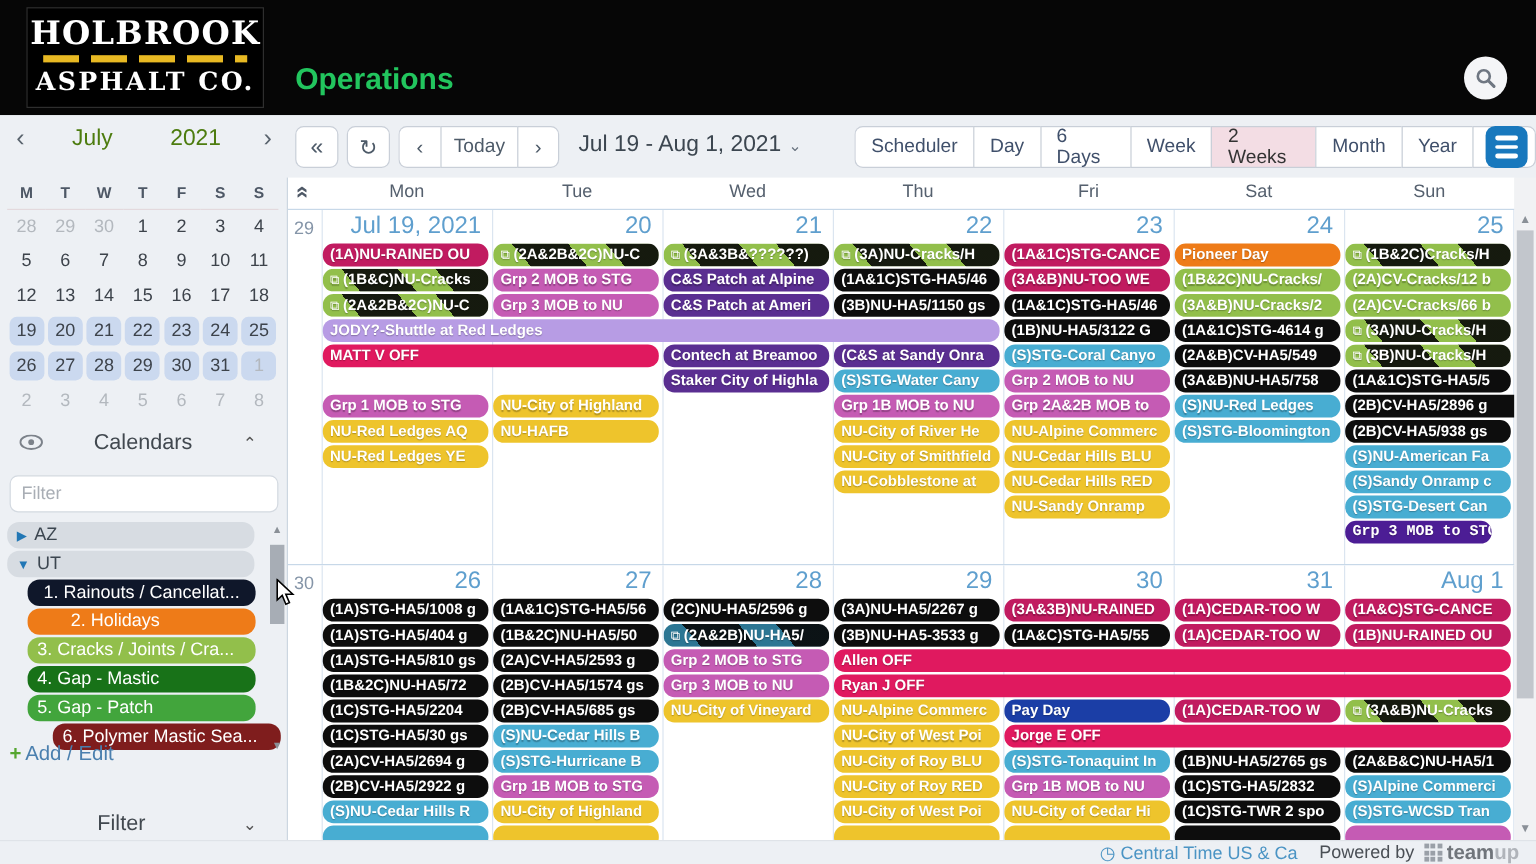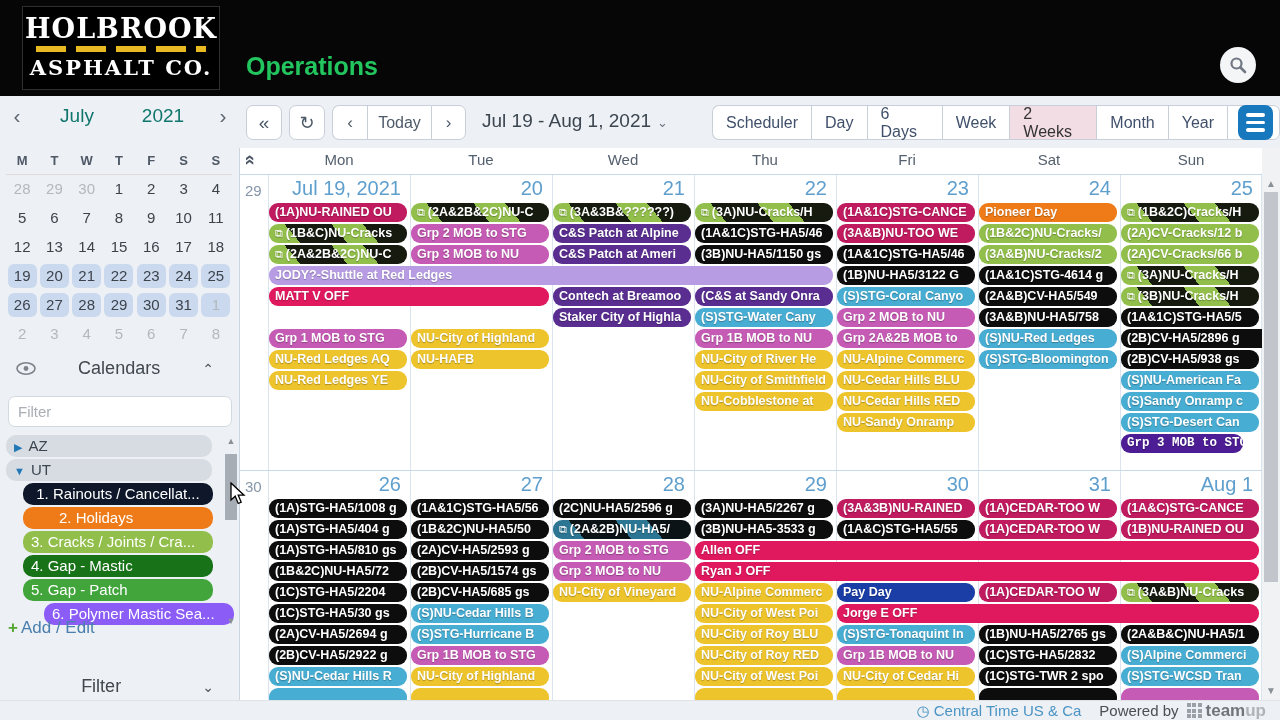--- a/index.html
+++ b/index.html
@@ -38,21 +38,21 @@
   .tab:last-child  { border-radius:0 7px 7px 0; border-right-width:1px; }
   .tab.active { background:#f3dde4; color:#333; }
   .menu-btn { position:absolute; left:1238px; top:9px; width:35px; height:35px; background:#1878bd;
     border-radius:8px; cursor:pointer; }
   .menu-btn i { position:absolute; left:8px; width:19px; height:3.5px; background:#fff; border-radius:2px; }
 
   
   .sidebar { position:absolute; left:0; top:148px; width:240px; height:552px; background:#edf0f4; border-right:1px solid #ccd6e0; }
   .mini-nav { position:absolute; left:0; top:-44px; width:240px; display:flex; align-items:center; }
   .mini-nav .nav-ar { width:34px; text-align:center; color:#5a646e; font-size:21px; cursor:pointer; }
-  .mini-nav .m, .mini-nav .y { flex:1; text-align:center; color:#0f766e; font-size:19px; }
+  .mini-nav .m, .mini-nav .y { flex:1; text-align:center; color:#4d7c0f; font-size:19px; }
   .mini { position:absolute; left:6px; top:2px; width:226px; }
   .mini table { width:100%; border-collapse:collapse; }
   .mini th { font-size:13px; color:#4e5866; font-weight:bold; padding:3px 0 6px; border-bottom:1px solid #e3d9dd; }
   .mini td { text-align:center; font-size:15px; color:#3d434b; height:29px; width:32px; cursor:pointer; }
   .mini td.mut { color:#b3b8be; }
   .mini td span { display:inline-block; width:29px; line-height:24px; border-radius:6px; }
   .mini td.sel span { background:#cbd9ef; }
   .cal-head { position:absolute; left:0; top:210px; width:224px; display:flex; align-items:center; }
   .cal-head .eye { margin-left:16px; }
   .cal-head .t { flex:1; text-align:center; font-size:18px; color:#41484f; }
@@ -246,21 +246,21 @@
   </div>
   <input class="filter-input" placeholder="Filter" style="">
   <div class="cal-list" id="calList">
       <div class="cpill grp"><span class="tri">▶</span>AZ</div>
       <div class="cpill grp"><span class="tri">▼</span>UT</div>
       <div class="cpill item" style="background: #0f172a; text-align: center;">1. Rainouts / Cancellat...</div>
       <div class="cpill item" style="background: rgb(238, 123, 24); padding-left: 36px;">2. Holidays</div>
       <div class="cpill item" style="background: rgb(146, 191, 75);">3. Cracks / Joints / Cra...</div>
       <div class="cpill item" style="background: rgb(24, 114, 24);">4. Gap - Mastic</div>
       <div class="cpill item" style="background: rgb(66, 165, 60);">5. Gap - Patch</div>
-      <div class="cpill item" style="background: #8b5cf6; margin-left: 44px;">6. Polymer Mastic Sea...</div>
+      <div class="cpill item" style="background: #7f1d1d; margin-left: 44px;">6. Polymer Mastic Sea...</div>
     </div>
   <div class="sb-scroll">
     <div class="sb-ar" style="top:0">▲</div>
     <div class="thumb"></div>
     <div class="sb-ar" style="bottom:0">▼</div>
   </div>
   <div class="add-edit">
     <span class="plus">+</span><span>Add / Edit</span>
   </div>
   <div class="filter-sec">

